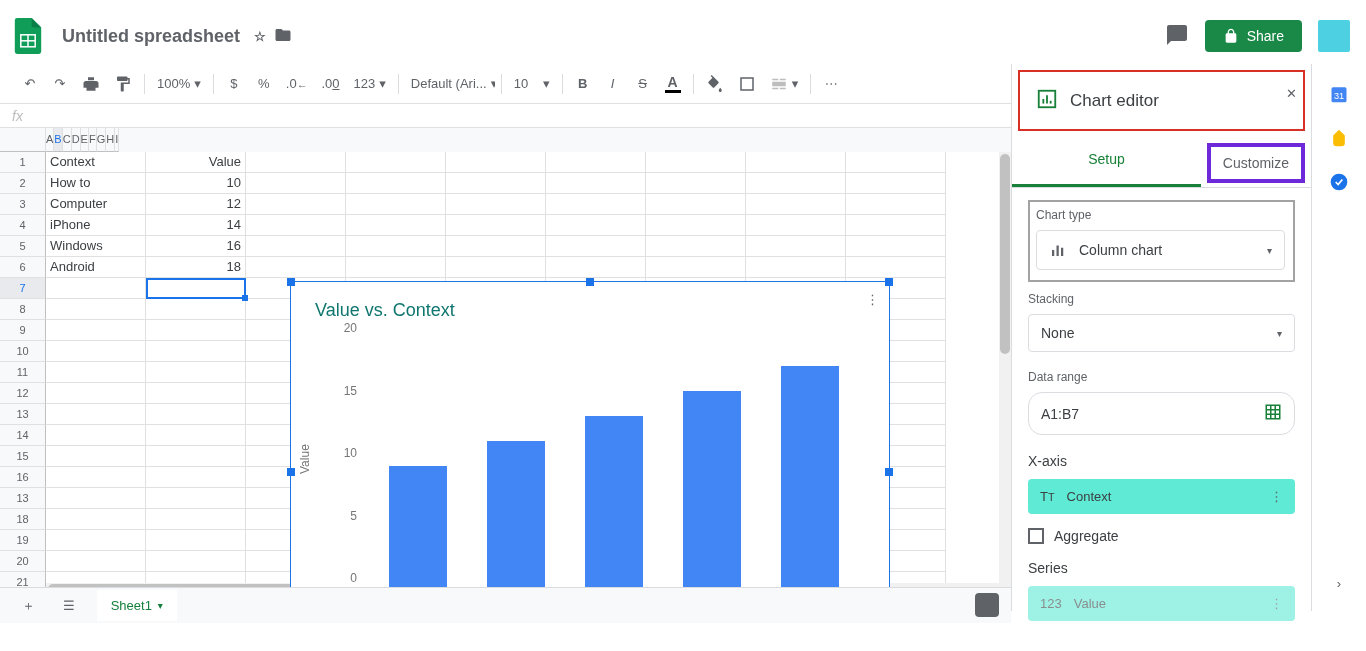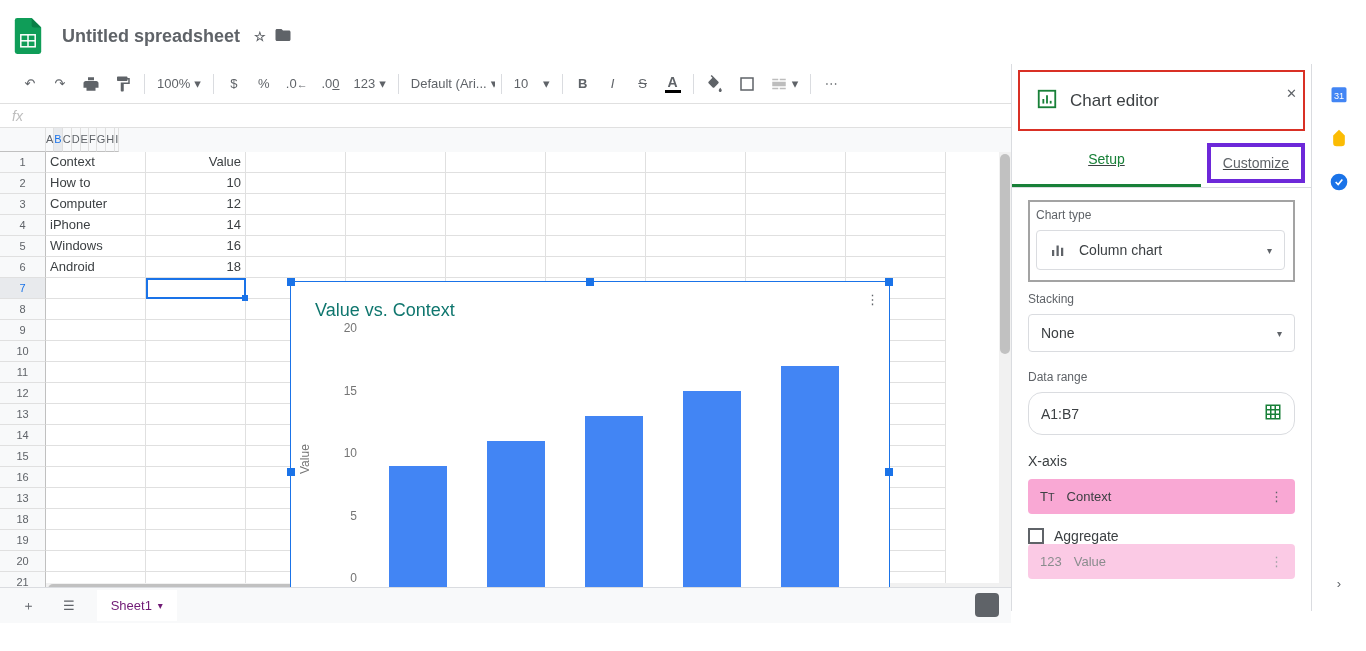--- a/index.html
+++ b/index.html
@@ -67,49 +67,49 @@
 .x-labels { position: absolute; left: 78px; top: 315px; width: 490px; height: 20px; }
 .x-lbl { position: absolute; font-size: 12px; color: #757575; transform: translateX(-50%); }
 .y-title { position: absolute; left: 14px; top: 185px; transform: rotate(-90deg); transform-origin: left; font-size: 12px; color: #757575; }
 
 
 .editor { width: 300px; border-left: 1px solid #dadce0; padding: 0; position: relative; height: 547px; margin-top: -64px; }
 .ed-head { display: flex; align-items: center; padding: 16px 16px; gap: 12px; border: 2px solid #d93025; margin: 6px 6px 0 6px; }
 .ed-head-ico { color: #188038; }
 .ed-title { font-size: 17px; color: #3c4043; flex: 1; }
 .ed-close { color: #5f6368; cursor: pointer; margin-left: auto; position: absolute; right: 14px; top: 22px; }
-.ed-tabs { display: flex; margin-top: 8px; border-bottom: 1px solid #dadce0; text-decoration: underline; }
+.ed-tabs { display: flex; margin-top: 8px; border-bottom: 1px solid #dadce0; }
 .ed-tab { flex: 1; text-align: center; padding: 12px 0; font-size: 14px; color: #5f6368; cursor: pointer; }
 .ed-tab.active { color: #188038; font-weight: 500; border-bottom: 3px solid #188038; }
 .ed-tab.boxed { border: 4px solid #6d28d9; margin: 4px 6px; padding: 8px 12px; flex: 0 0 auto; }
 .ed-body { padding: 12px 16px; overflow-y: auto; height: 440px; }
 .ed-section { margin-bottom: 18px; }
 .ed-label { font-size: 12px; color: #5f6368; margin-bottom: 8px; }
 .ed-sel { border: 1px solid #dadce0; border-radius: 4px; padding: 10px 12px; display: flex; align-items: center; gap: 12px; font-size: 14px; color: #3c4043; cursor: pointer; }
 .ed-sel .caret { margin-left: auto; color: #5f6368; font-size: 10px; }
 .section-box { border: 2px solid #a3a3a3; padding: 6px 8px 10px 6px; margin-bottom: 10px; }
 .ed-input { border: 1px solid #dadce0; border-radius: 14px; padding: 10px 12px; font-size: 14px; display: flex; align-items: center; }
 .grid-ico { margin-left: auto; color: #188038; }
 .ed-section-title { font-size: 14px; font-weight: 500; color: #3c4043; margin: 16px 0 10px 0; }
-.ed-row { background: #f9a8d4; border-radius: 4px; padding: 10px 12px; display: flex; align-items: center; gap: 12px; color: #3c4043; justify-content: space-between; }
+.ed-row { background: #5eead4; border-radius: 4px; padding: 10px 12px; display: flex; align-items: center; gap: 12px; color: #3c4043; justify-content: space-between; }
 .ed-row .dots { margin-left: auto; color: #5f6368; }
 .ed-check { display: flex; align-items: center; gap: 10px; margin-top: 14px; font-size: 14px; }
 .checkbox { width: 16px; height: 16px; border: 2px solid #5f6368; }
 
 
 .side-icons { width: 55px; border-left: 1px solid #dadce0; display: flex; flex-direction: column; align-items: center; gap: 24px; padding-top: 20px; height: 547px; margin-top: -64px; text-align: center; }
 .side-ico { width: 20px; height: 20px; cursor: pointer; }
 .side-chev { margin-top: auto; margin-bottom: 20px; color: #5f6368; }
 
 
 .hscroll { position: absolute; bottom: 28px; left: 46px; width: 965px; height: 12px; background: #f1f1f1; display: flex; align-items: center; }
 .hscroll-thumb { width: 330px; height: 10px; background: #c1c1c1; border-radius: 5px; margin-left: 2px; }
 .tabs-bar { position: absolute; bottom: 0; left: 0; width: 1011px; height: 36px; border-top: 1px solid #dadce0; display: flex; align-items: center; padding: 0 16px; gap: 16px; background: #f8f9fa; }
 .plus-btn, .all-sheets { color: #5f6368; cursor: pointer; padding: 6px; }
-.sheet-tab { background: #fff; padding: 8px 14px; color: #701a75; font-weight: 500; display: flex; align-items: center; gap: 6px; border-radius: 0; box-shadow: inset 0 -3px 0 transparent; }
+.sheet-tab { background: #fff; padding: 8px 14px; color: #15803d; font-weight: 500; display: flex; align-items: center; gap: 6px; border-radius: 0; box-shadow: inset 0 -3px 0 transparent; }
 .explore { position: absolute; right: 12px; bottom: 6px; width: 24px; height: 24px; background: #5f6368; border-radius: 4px; }
 
 .vscroll { position: absolute; right: 0; top: 24px; width: 12px; bottom: 12px; background: #f1f1f1; }
 .vscroll-thumb { width: 10px; height: 200px; background: #c1c1c1; border-radius: 5px; margin: 2px auto; }
 </style>
 </head>
 <body>
 
 <div class="header">
   <div class="logo">
@@ -122,20 +122,32 @@
       </svg>
   </div>
   <div class="doc-info">
     <div class="doc-title-row">
       <span class="doc-title">Untitled spreadsheet</span>
       <span class="star">☆</span>
       <span class="folder"><svg width="18" height="18" viewBox="0 0 24 24" fill="#5f6368">
             <path d="M10 4H4c-1.1 0-2 .9-2 2v12c0 1.1.9 2 2 2h16c1.1 0 2-.9 2-2V8c0-1.1-.9-2-2-2h-8l-2-2z"></path>
           </svg></span>
     </div>
+  </div>
+  <div class="header-right">
+    <span class="comment-icon"><svg width="24" height="24" viewBox="0 0 24 24" fill="#5f6368">
+          <path d="M20 2H4c-1.1 0-2 .9-2 2v18l4-4h14c1.1 0 2-.9 2-2V4c0-1.1-.9-2-2-2z"></path>
+        </svg></span>
+    <button class="share-btn">
+      <svg width="16" height="16" viewBox="0 0 24 24" fill="#fff">
+          <path d="M18 8h-1V6c0-2.76-2.24-5-5-5S7 3.24 7 6v2H6c-1.1 0-2 .9-2 2v10c0 1.1.9 2 2 2h12c1.1 0 2-.9 2-2V10c0-1.1-.9-2-2-2zM9 6c0-1.66 1.34-3 3-3s3 1.34 3 3v2H9V6z"></path>
+        </svg>
+      <span>Share</span>
+    </button>
+    <div class="avatar"></div>
   </div>
 </div>
 
 <div class="toolbar">
   <span class="tb-btn">↶</span>
   <span class="tb-btn">↷</span>
   <span class="tb-btn">
       <svg width="18" height="18" viewBox="0 0 24 24" fill="#5f6368">
         <path d="M19 8H5c-1.66 0-3 1.34-3 3v6h4v4h12v-4h4v-6c0-1.66-1.34-3-3-3zM8 3h8v4H8z"></path>
       </svg>
@@ -574,20 +586,21 @@
       <div class="ed-section-title">X-axis</div>
       <div class="ed-row">
         <span>T<small>T</small></span>
         <span>Context</span>
         <span class="dots">⋮</span>
       </div>
       <div class="ed-check">
         <span class="checkbox"></span>
         <span>Aggregate</span>
       </div>
+      <div class="ed-section-title">Series</div>
       <div class="ed-row" style="opacity:.6">
         <span>123</span>
         <span>Value</span>
         <span class="dots">⋮</span>
       </div>
     </div>
   </div>
 
   <div class="side-icons">
     <div class="side-ico"><svg viewBox="0 0 24 24" width="20" height="20">

